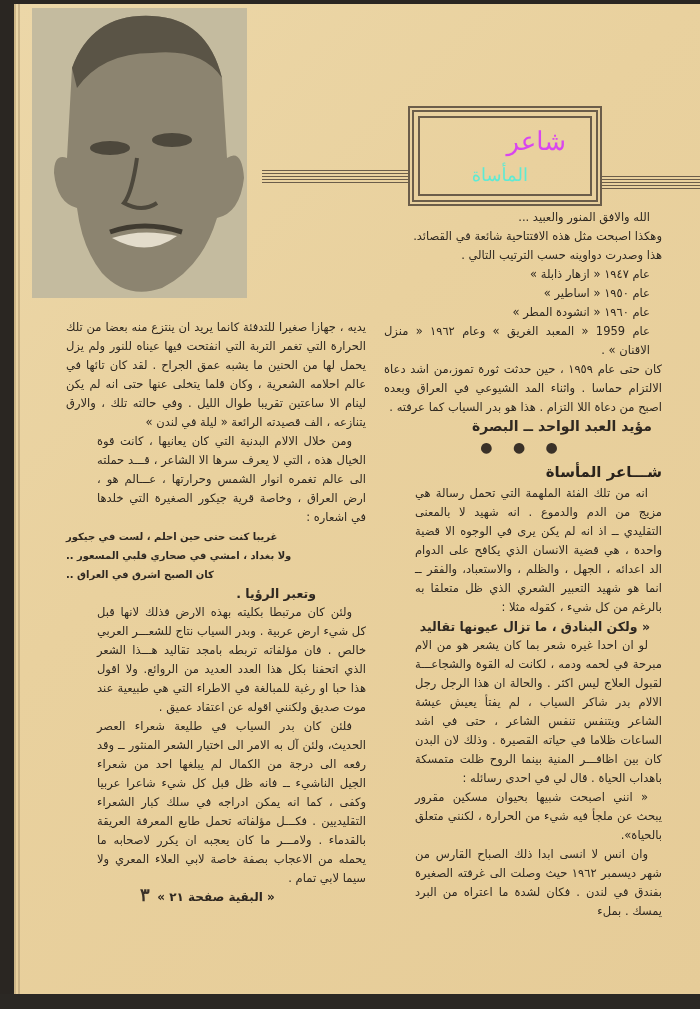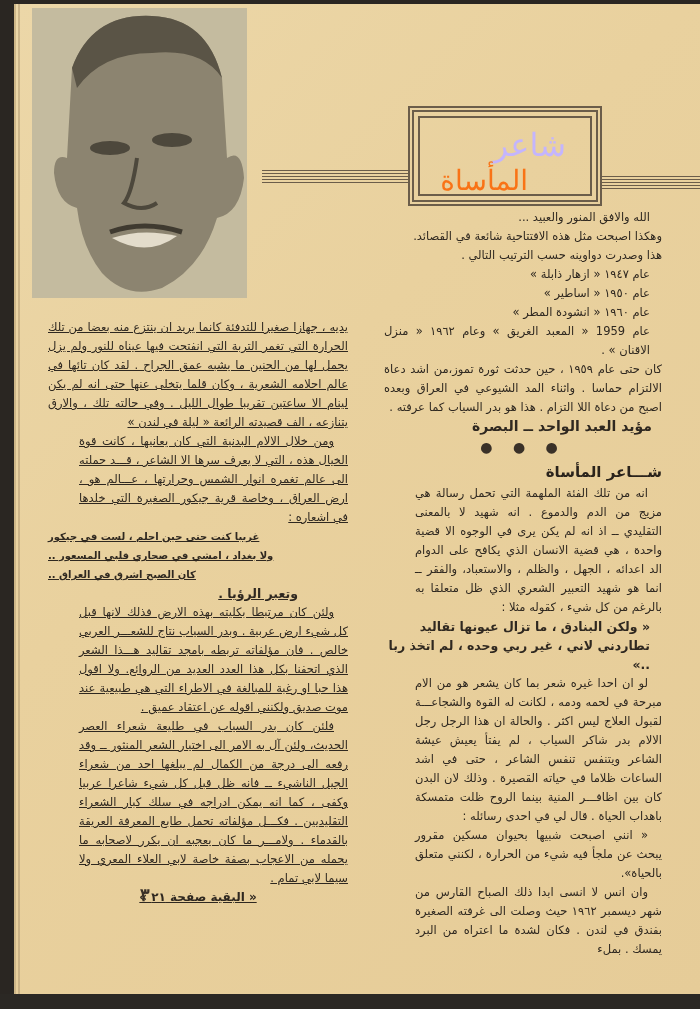--- a/index.html
+++ b/index.html
@@ -25,25 +25,25 @@
   }
   .photo svg { display: block; }
   .title-box {
     position: absolute; left: 408px; top: 106px; width: 194px; height: 100px;
     border: 6px double #6b5d4a;
     outline: 2px solid #6b5d4a; outline-offset: -12px;
     box-sizing: border-box;
   }
   .title-line1 {
     position: absolute; right: 30px; top: 14px;
-    font-family: "DejaVu Serif", serif; font-size: 32px; color: #c4b5fd;
+    font-family: "DejaVu Serif", serif; font-size: 26px; color: #d946ef;
   }
   .title-line2 {
     position: absolute; right: 68px; top: 52px;
-    font-family: "DejaVu Serif", serif; font-size: 28px; color: #f97316;
+    font-family: "DejaVu Serif", serif; font-size: 18px; color: #5eead4;
   }
   .rule {
     position: absolute; height: 14px;
     background: repeating-linear-gradient(to bottom, #6b5d4a 0 1px, transparent 1px 3px);
   }
   .col {
     position: absolute; direction: rtl; text-align: justify;
     font-family: "DejaVu Sans", sans-serif; font-size: 11.5px; line-height: 19px;
     color: #2f2820;
   }
@@ -98,27 +98,26 @@
   <p class="list-item">عام ١٩٤٧ « ازهار ذابلة »</p>
   <p class="list-item">عام ١٩٥٠ « اساطير »</p>
   <p class="list-item">عام ١٩٦٠ « انشودة المطر »</p>
   <p class="list-item">عام 1959 « المعبد الغريق » وعام ١٩٦٢ « منزل الاقنان » .</p>
   <p>كان حتى عام ١٩٥٩ ، حين حدثت ثورة تموز،من اشد دعاة الالتزام حماسا . واثناء المد الشيوعي في العراق وبعده اصبح من دعاة اللا التزام . هذا هو بدر السياب كما عرفته .</p>
   <p class="signature">مؤيد العبد الواحد ــ البصرة</p>
   <div class="dots">● ● ●</div>
   <h3>شـــاعر المأساة</h3>
   <p class="indent">انه من تلك الفئة الملهمة التي تحمل رسالة هي مزيج من الدم والدموع . انه شهيد لا بالمعنى التقليدي ــ اذ انه لم يكن يرى في الوجوه الا قضية واحدة ، هي قضية الانسان الذي يكافح على الدوام الد اعدائه ، الجهل ، والظلم ، والاستعباد، والفقر ــ انما هو شهيد التعبير الشعري الذي ظل متعلقا به بالرغم من كل شيء ، كقوله مثلا :</p>
   <p class="poem">« ولكن البنادق ، ما تزال عيونها تقاليد</p>
-  <p class="poem">تطاردني لاني ، غير ربي وحده ، لم اتخذ ربا ..»</p>
   <p class="indent">لو ان احدا غيره شعر بما كان يشعر هو من الام مبرحة في لحمه ودمه ، لكانت له القوة والشجاعـــة لقبول العلاج ليس اكثر . والحالة ان هذا الرجل رجل الالام بدر شاكر السياب ، لم يفتأ يعيش عيشة الشاعر ويتنفس تنفس الشاعر ، حتى في اشد الساعات ظلاما في حياته القصيرة . وذلك لان البدن كان بين اظافـــر المنية بينما الروح ظلت متمسكة باهداب الحياة . قال لي في احدى رسائله :</p>
   <p class="indent">« انني اصبحت شبيها بحيوان مسكين مقرور يبحث عن ملجأ فيه شيء من الحرارة ، لكنني متعلق بالحياة».</p>
   <p class="indent">وان انس لا انسى ابدا ذلك الصباح القارس من شهر ديسمبر ١٩٦٢ حيث وصلت الى غرفته الصغيرة بفندق في لندن . فكان لشدة ما اعتراه من البرد يمسك . بملء</p>
 </div>
 
-<div class="col" style="left:48px; top:318px; width:300px;text-decoration:underline;">
+<div class="col" style="left:66px; top:318px; width:300px;">
   <p>يديه ، جهازا صغيرا للتدفئة كانما يريد ان ينتزع منه بعضا من تلك الحرارة التي تغمر التربة التي انفتحت فيها عيناه للنور ولم يزل يحمل لها من الحنين ما يشبه عمق الجراح . لقد كان تائها في عالم احلامه الشعرية ، وكان قلما يتخلى عنها حتى انه لم يكن لينام الا ساعتين تقريبا طوال الليل . وفي حالته تلك ، والارق يتنازعه ، الف قصيدته الرائعة « ليلة في لندن »</p>
   <p class="indent">ومن خلال الالام البدنية التي كان يعانيها ، كانت قوة الخيال هذه ، التي لا يعرف سرها الا الشاعر ، قـــد حملته الى عالم تغمره انوار الشمس وحرارتها ، عـــالم هو ، ارض العراق ، وخاصة قرية جيكور الصغيرة التي خلدها في اشعاره :</p>
   <p class="poem-left">غريبا كنت حتى حين احلم ، لست في جيكور</p>
   <p class="poem-left">ولا بغداد ، امشي في صحاري قلبي المسعور ..</p>
   <p class="poem-left">كان الصبح اشرق في العراق ..</p>
   <p class="poem" style="padding-right:50px;">وتعبر الرؤيا .</p>
   <p class="indent">ولئن كان مرتبطا بكليته بهذه الارض فذلك لانها قبل كل شيء ارض عربية . وبدر السياب نتاج للشعـــر العربي خالص . فان مؤلفاته تربطه بامجد تقاليد هـــذا الشعر الذي اتحفنا بكل هذا العدد العديد من الروائع. ولا اقول هذا حبا او رغبة للمبالغة في الاطراء التي هي طبيعية عند موت صديق ولكنني اقوله عن اعتقاد عميق .</p>
   <p class="indent">فلئن كان بدر السياب في طليعة شعراء العصر الحديث، ولئن آل به الامر الى اختيار الشعر المنثور ــ وقد رفعه الى درجة من الكمال لم يبلغها احد من شعراء الجيل الناشيء ــ فانه ظل قبل كل شيء شاعرا عربيا وكفى ، كما انه يمكن ادراجه في سلك كبار الشعراء التقليديين . فكـــل مؤلفاته تحمل طابع المعرفة العريقة بالقدماء . ولامـــر ما كان يعجبه ان يكرر لاصحابه ما يحمله من الاعجاب بصفة خاصة لابي العلاء المعري ولا سيما لابي تمام .</p>
   <p class="cont">« البقية صفحة ٢١ »</p>
 </div>

